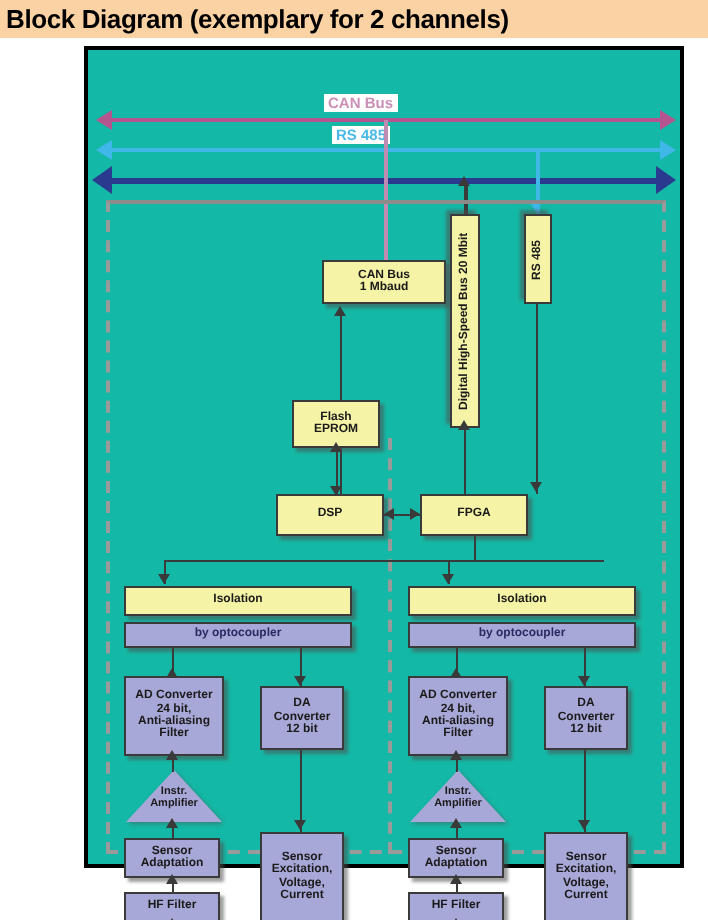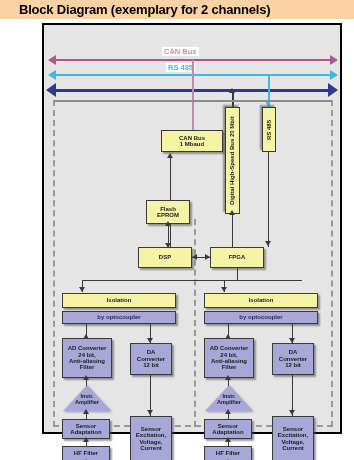--- a/index.html
+++ b/index.html
@@ -11,27 +11,27 @@
     position:relative;
   }
   
   #title-bar{
     position:absolute;left:0;top:0;width:354px;height:19px;
     background:#fbd2a4;
     display:flex;align-items:center;
   }
   #title-text{
     font-size:13px;font-weight:bold;color:#000;
-    padding-left:19px;letter-spacing:-0.2px;white-space:nowrap;
+    padding-left:3px;letter-spacing:-0.2px;white-space:nowrap;
   }
   
   #diagram-frame{
     position:absolute;left:42px;top:23px;width:300px;height:411px;
     border:2px solid #000;
-    background:#e5e5e5;
+    background:#14b8a6;
     box-sizing:border-box;
   }
   .bus-line{position:absolute;height:0;border-top-style:solid;}
   .arrow{position:absolute;width:0;height:0;}
   .bus-label{
     position:absolute;font-size:7.5px;font-weight:bold;
     white-space:nowrap;background:#fff;padding:0 2px;
   }
   
   #can-bus-line{left:10px;top:34px;width:278px;border-top:2px solid #b5558f;}

